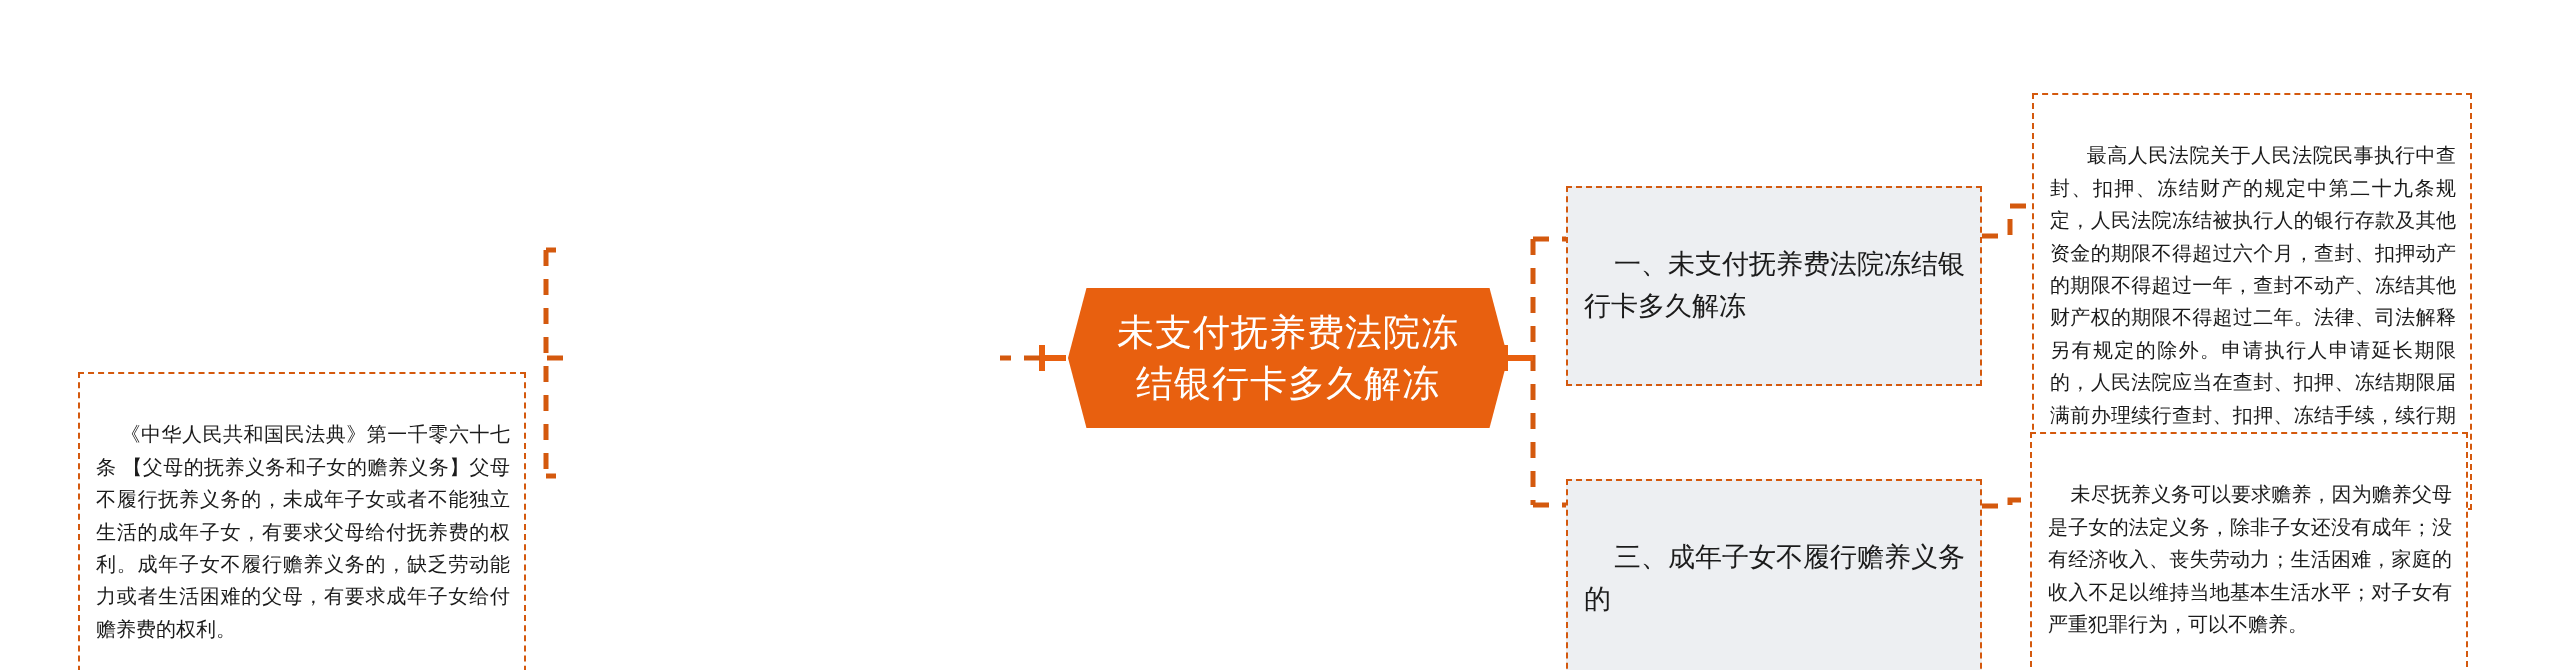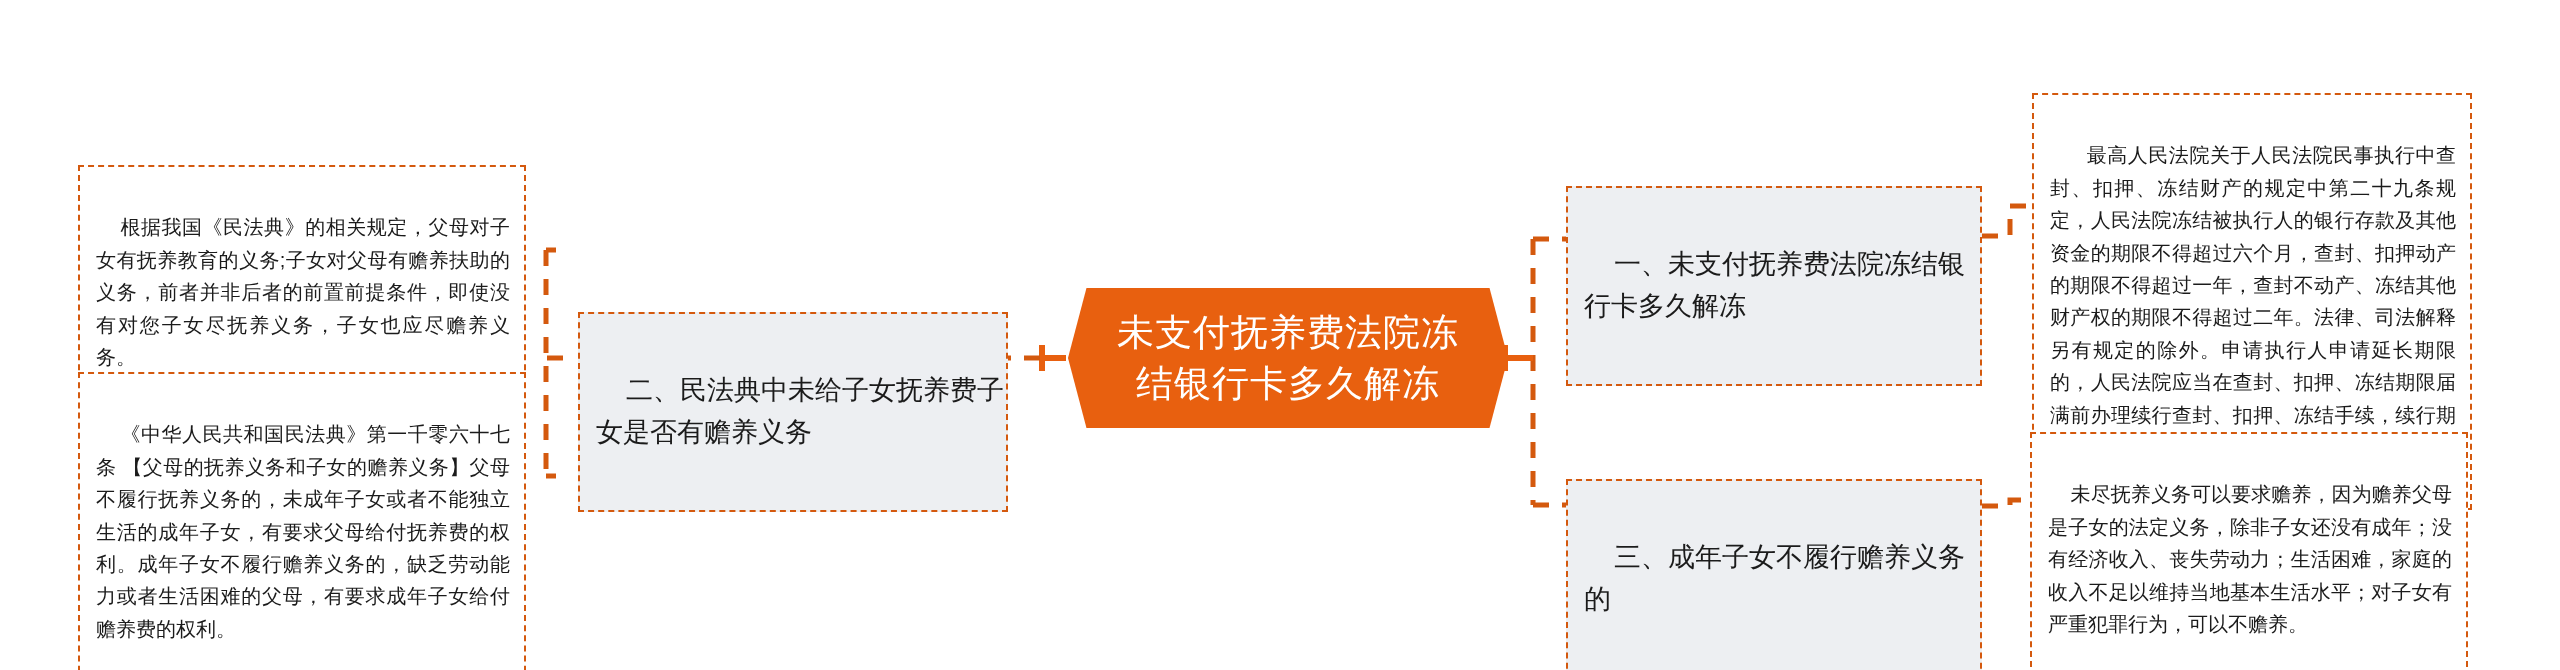--- a/index.html
+++ b/index.html
@@ -93,35 +93,29 @@
   </svg>
 
   <div class="central" style="left:1068px;top:288px;width:440px;height:140px;">
     <span>未支付抚养费法院冻结银行卡多久解冻</span>
   </div>
 
   <div class="node branch" style="left:1566px;top:186px;width:416px;">
     <span>一、未支付抚养费法院冻结银行卡多久解冻</span>
   </div>
 
-  <div class="node branch" style="left:578px;top:312px;width:430px;">
-    <span>二、民法典中未给子女抚养费子女是否有赡养义务</span>
-  </div>
 
   <div class="node branch" style="left:1566px;top:479px;width:416px;">
     <span>三、成年子女不履行赡养义务的</span>
   </div>
 
   <div class="node leaf" style="left:2032px;top:93px;width:440px;">
     <span>  最高人民法院关于人民法院民事执行中查封、扣押、冻结财产的规定中第二十九条规定，人民法院冻结被执行人的银行存款及其他资金的期限不得超过六个月，查封、扣押动产的期限不得超过一年，查封不动产、冻结其他财产权的期限不得超过二年。法律、司法解释另有规定的除外。申请执行人申请延长期限的，人民法院应当在查封、扣押、冻结期限届满前办理续行查封、扣押、冻结手续，续行期限不得超过前款规定期限的二分之一。</span>
   </div>
 
-  <div class="node leaf" style="left:78px;top:165px;width:448px;">
-    <span>根据我国《民法典》的相关规定，父母对子女有抚养教育的义务;子女对父母有赡养扶助的义务，前者并非后者的前置前提条件，即使没有对您子女尽抚养义务，子女也应尽赡养义务。</span>
-  </div>
 
   <div class="node leaf" style="left:78px;top:372px;width:448px;">
     <span>《中华人民共和国民法典》第一千零六十七条 【父母的抚养义务和子女的赡养义务】父母不履行抚养义务的，未成年子女或者不能独立生活的成年子女，有要求父母给付抚养费的权利。成年子女不履行赡养义务的，缺乏劳动能力或者生活困难的父母，有要求成年子女给付赡养费的权利。</span>
   </div>
 
   <div class="node leaf" style="left:2030px;top:432px;width:438px;">
     <span>未尽抚养义务可以要求赡养，因为赡养父母是子女的法定义务，除非子女还没有成年；没有经济收入、丧失劳动力；生活困难，家庭的收入不足以维持当地基本生活水平；对子女有严重犯罪行为，可以不赡养。</span>
   </div>
 
 </div>

